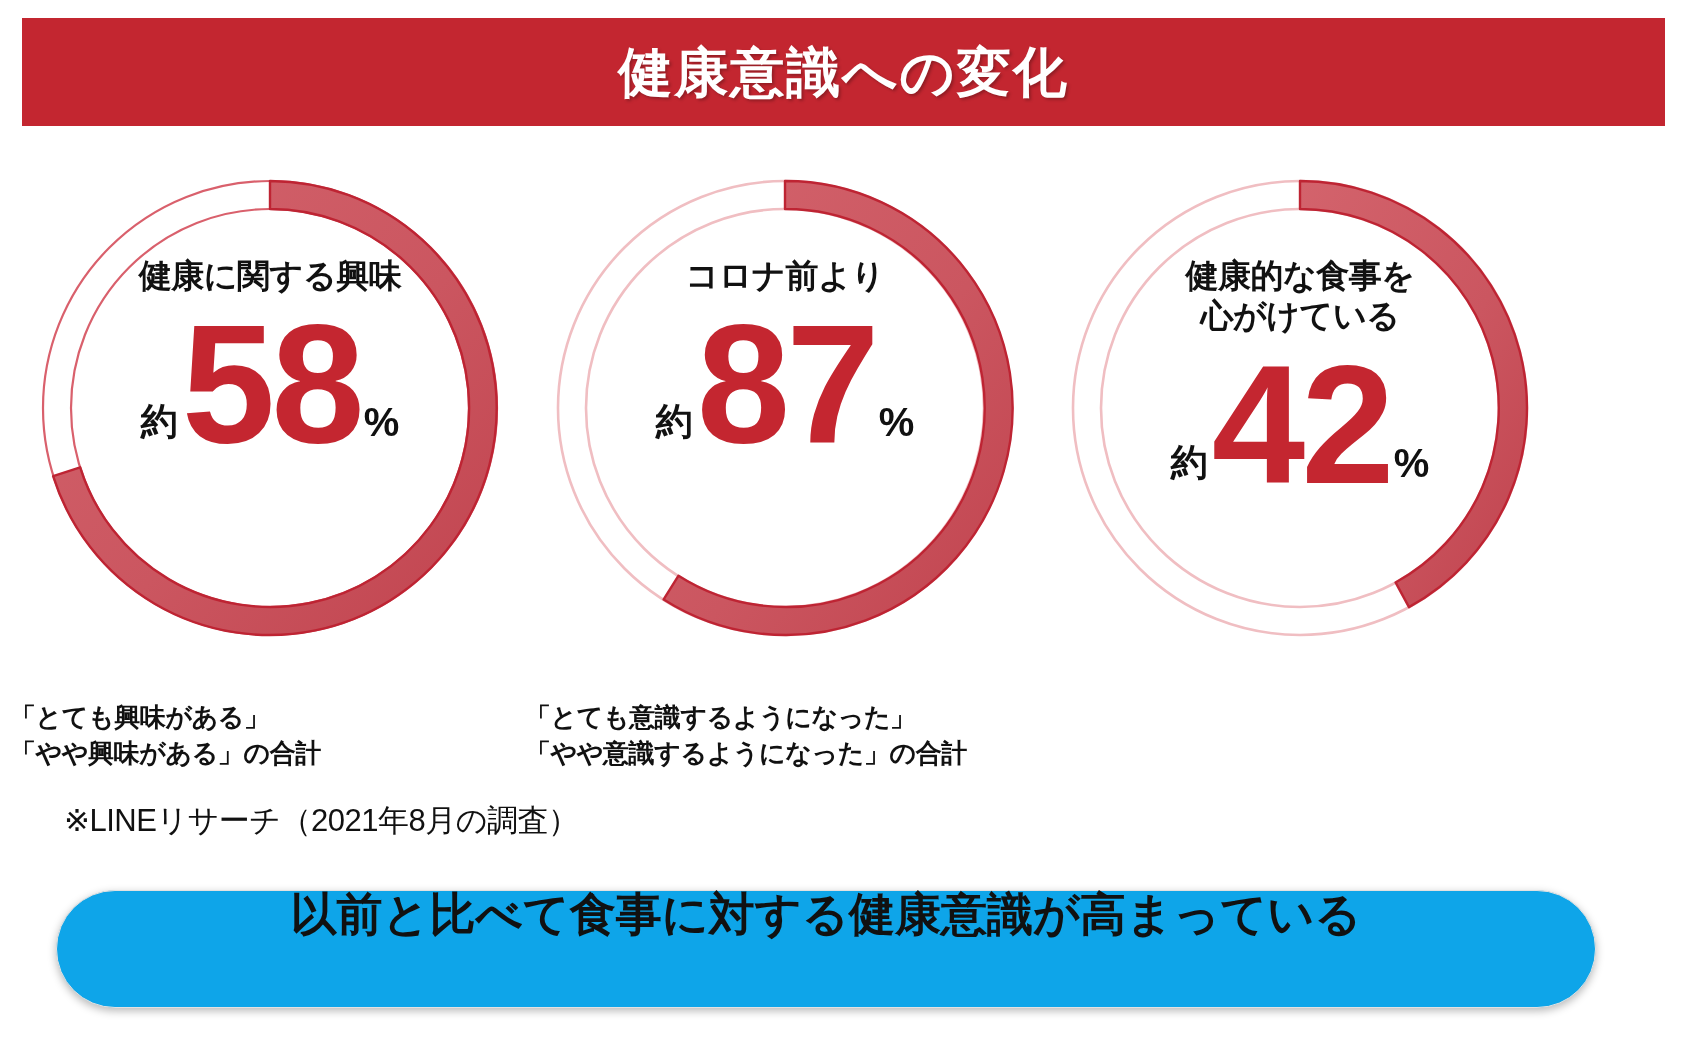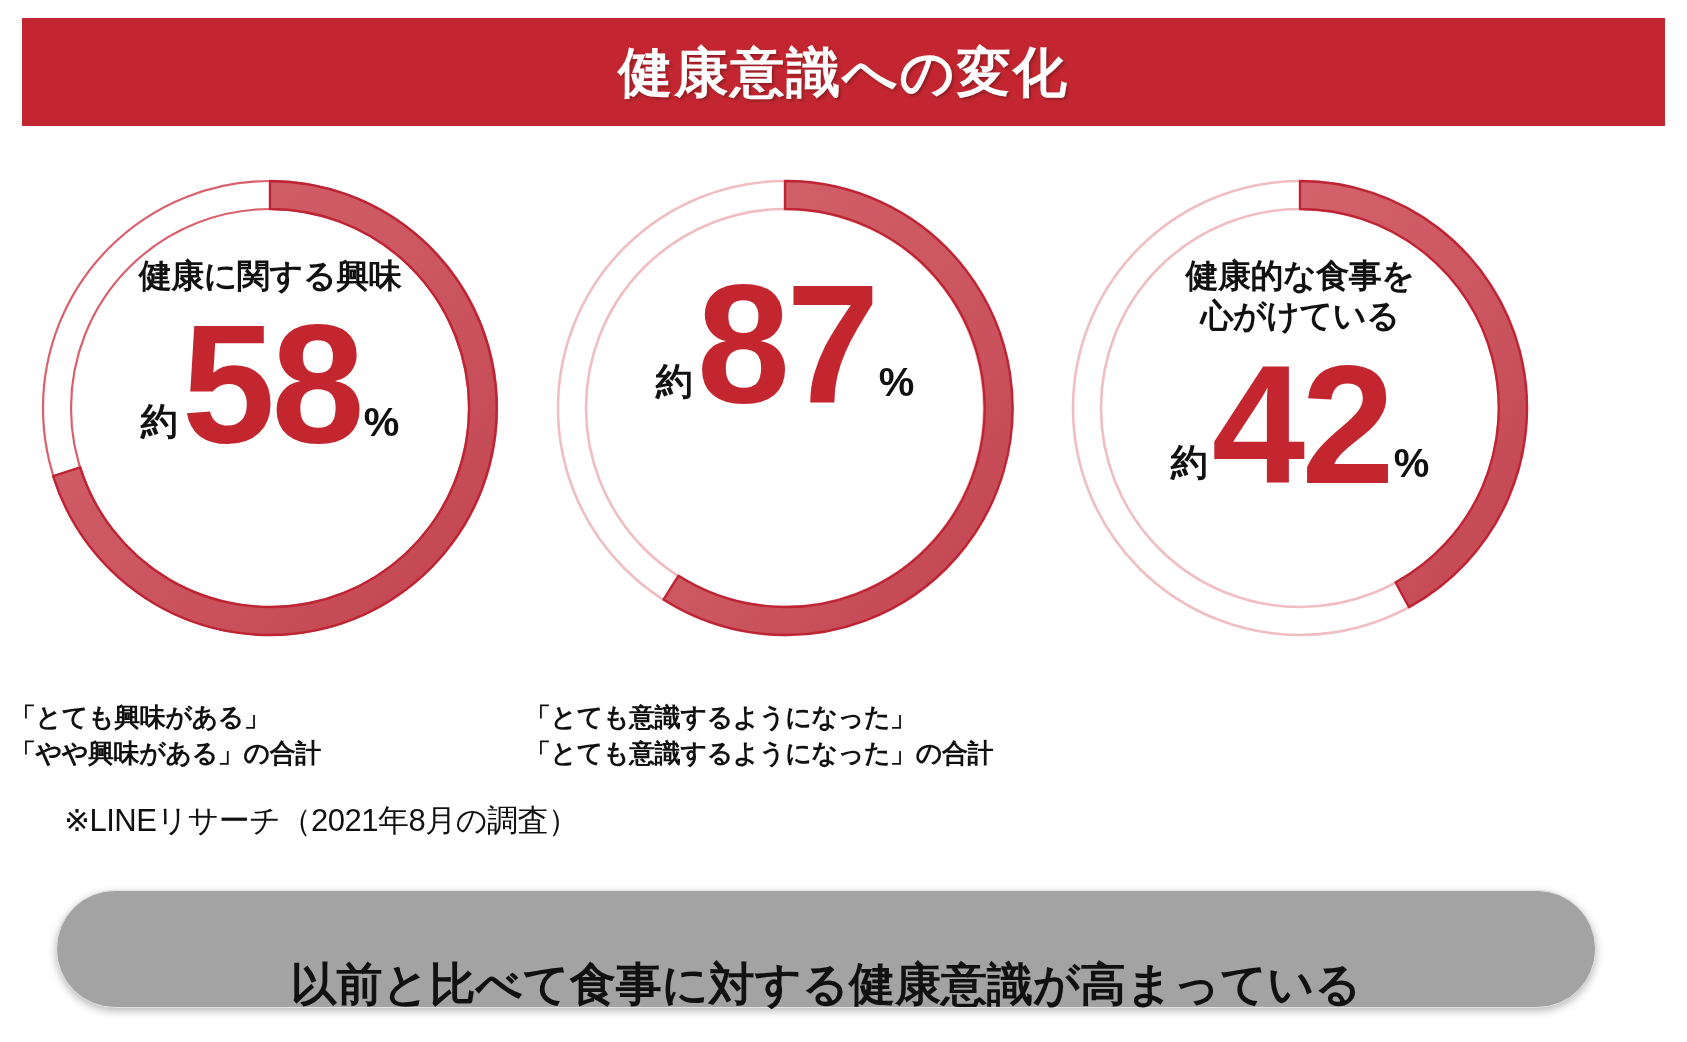--- a/index.html
+++ b/index.html
@@ -64,21 +64,20 @@
   }
 
   .donut-inner {
     position: absolute;
     left: 60px;
     top: 60px;
     width: 400px;
     height: 400px;
     display: flex;
     flex-direction: column;
-    align-items: center;
     justify-content: flex-start;
     padding-top: 48px;
     box-sizing: border-box;
   }
 
   .donut-label {
     font-size: 33px;
     font-weight: bold;
     color: #111111;
     line-height: 1.22;
@@ -143,26 +142,26 @@
     margin-left: 28px;
   }
 
   
   .bottom-pill {
     position: absolute;
     left: 56px;
     top: 890px;
     width: 1540px;
     height: 118px;
-    background: #a3a3a3;
+    background: #0ea5e9;
     border: 1px solid #e2e2e2;
     border-radius: 59px;
     box-shadow: 0 3px 9px rgba(0,0,0,0.28);
     display: flex;
-    align-items: flex-end;
+    align-items: flex-start;
     justify-content: center;
     box-sizing: border-box;
   }
   .bottom-pill-text {
     font-size: 46px;
     font-weight: bold;
     color: #111111;
     letter-spacing: 0px;
     line-height: 1;
   }
@@ -220,20 +219,21 @@
       <circle cx="260" cy="260" r="199" fill="none" stroke="#F0BEC2" stroke-width="2.6"></circle>
 
       <path d="M 260 33
                A 227 227 0 1 1 138.64 451.45
                L 153.52 427.68
                A 199 199 0 1 0 260 61
                Z" fill="url(#fillGrad2)" stroke="#BE2433" stroke-width="2.4" stroke-linejoin="round"></path>
     </svg>
     <div class="donut-inner">
       <div class="donut-label">
+        <div>コロナ前より</div>
       </div>
       <div class="donut-value-row">
         <span class="approx">約</span>
         <span class="big-number">87</span>
         <span class="pct">%</span>
       </div>
     </div>
   </div>
 
   <div class="donut-cell c3">
@@ -269,20 +269,20 @@
 
 </div>
 
 <div class="caption cap1">
   <div>「とても興味がある」</div>
   <div>「やや興味がある」の合計</div>
 </div>
 
 <div class="caption cap2">
   <div>「とても意識するようになった」</div>
-  <div>「とても意識するようになった」の合計</div>
+  <div>「やや意識するようになった」の合計</div>
 </div>
 
 <div class="footnote">※LINEリサーチ（2021年8月の調査）</div>
 
 <div class="bottom-pill">
   <div class="bottom-pill-text">以前と比べて食事に対する健康意識が高まっている</div>
 </div>
 
 </body></html>

